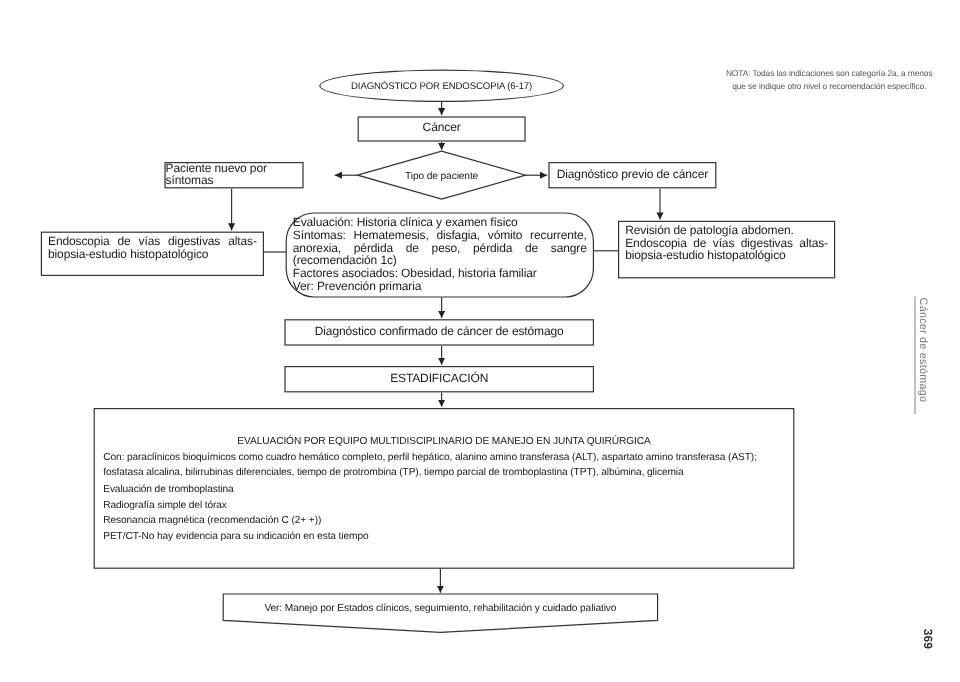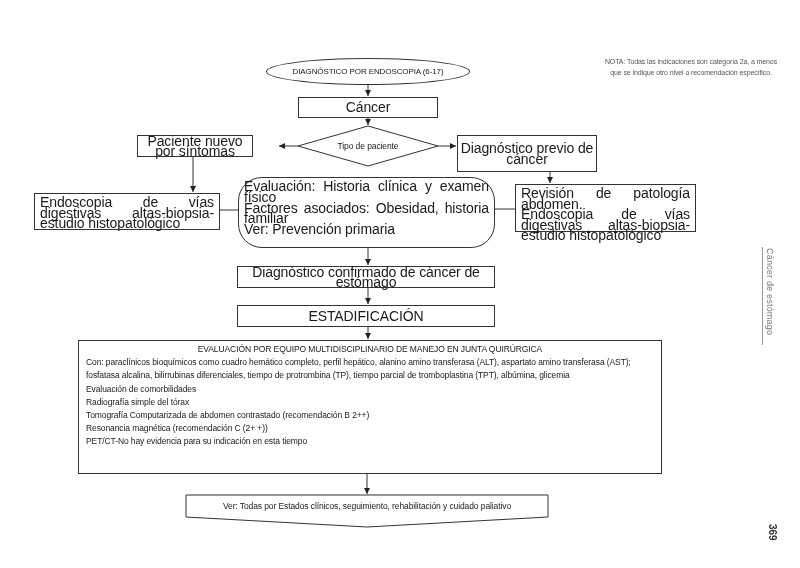--- a/index.html
+++ b/index.html
@@ -4,34 +4,34 @@
 <style>
   html,body{margin:0;padding:0;background:#fff;}
   .page{
     position:relative;width:800px;height:568px;background:#ffffff;
     font-family:"Liberation Sans","DejaVu Sans",sans-serif;color:#1a1a1a;
     outline:1px solid #e3e3e3;overflow:hidden;
   }
   .layer{position:absolute;left:0;top:0;width:800px;height:568px;pointer-events:none;}
   .box{
     position:absolute;border:1px solid #333;background:#fff;box-sizing:border-box;
-    font-size:14px;line-height:10.5px;letter-spacing:-0.1px;
+    font-size:10px;line-height:10.5px;letter-spacing:-0.1px;
   }
-  .center{display:flex;align-items:center;justify-content:center;text-align:center;}
+  .center{display:flex;align-items:center;justify-content:center;text-align:left;}
   .ellipse{
     position:absolute;border:1px solid #333;border-radius:50%;background:#fff;
     box-sizing:border-box;font-size:8px;letter-spacing:-0.1px;
   }
   .overlay-label{
     position:absolute;background:transparent;font-size:8.5px;letter-spacing:-0.1px;
     display:flex;align-items:center;justify-content:center;text-align:right;
   }
   .multiline{padding:3px 5px;}
   .multiline div{text-align:justify;}
-  .bigbox{padding:2px 7px;font-size:8.5px;line-height:13.2px;}
+  .bigbox{padding:20px 7px;font-size:8.5px;line-height:13.2px;}
   .bigbox .title{text-align:center;}
   .note{
     position:absolute;left:590px;top:56px;width:202px;text-align:center;
     font-size:7px;line-height:11px;color:#555;letter-spacing:-0.1px;
   }
   .margin-rule{position:absolute;left:762px;top:247px;width:1px;height:98px;background:#999;}
   .chapter-vert{
     position:absolute;left:765px;top:248px;height:110px;
     writing-mode:vertical-rl;font-size:9px;color:#777;letter-spacing:0.2px;
   }
@@ -83,58 +83,58 @@
   </div>
 
   <div class="overlay-label" style="left:298px;top:136px;width:140px;height:20px;">
     <span>Tipo de paciente</span>
   </div>
 
   <div class="box center" style="left:137px;top:135px;width:116px;height:22px;">
     <span>Paciente nuevo por síntomas</span>
   </div>
 
-  <div class="box center" style="left:457px;top:135px;width:140px;height:37px;">
+  <div class="box center" style="left:457px;top:135px;width:140px;height:22px;">
     <span>Diagnóstico previo de cáncer</span>
   </div>
 
   <div class="box multiline" style="left:34px;top:193px;width:186px;height:37px;">
     <div>Endoscopia de vías digestivas altas-biopsia-estudio histopatológico</div>
   </div>
 
   <div class="box multiline" style="left:238px;top:177px;width:257px;height:71px;line-height:10.8px;border-radius:24px;">
     <div>Evaluación: Historia clínica y  examen físico</div>
+    <div>Síntomas: Hematemesis, disfagia, vómito recurrente, anorexia, pérdida de peso, pérdida de sangre (recomendación 1c)</div>
     <div>Factores asociados: Obesidad, historia familiar</div>
     <div>Ver: Prevención primaria</div>
   </div>
 
   <div class="box multiline" style="left:515px;top:184px;width:181px;height:48px;">
     <div>Revisión de patología abdomen.</div>
     <div>Endoscopia  de vías digestivas altas-biopsia-estudio histopatológico</div>
   </div>
 
   <div class="box center" style="left:237px;top:305px;width:258px;height:22px;">
     <span>ESTADIFICACIÓN</span>
   </div>
 
   <div class="box center" style="left:237px;top:266px;width:258px;height:22px;">
     <span>Diagnóstico confirmado de cáncer de estómago</span>
   </div>
 
   <div class="box bigbox" style="left:78px;top:340px;width:584px;height:134px;">
     <div class="title">EVALUACIÓN POR EQUIPO MULTIDISCIPLINARIO DE MANEJO EN JUNTA QUIRÚRGICA</div>
     <div>Con: paraclínicos bioquímicos como cuadro hemático completo, perfil hepático, alanino amino  transferasa (ALT), aspartato amino transferasa (AST); fosfatasa alcalina, bilirrubinas diferenciales, tiempo de protrombina (TP), tiempo parcial de tromboplastina (TPT), albúmina, glicemia</div>
-    <div>Evaluación de comorbilidades</div>
+    <div>Evaluación de tromboplastina</div>
     <div>Radiografía simple del tórax</div>
-    <div>Tomografía Computarizada de abdomen contrastado (recomendación B 2++)</div>
     <div>Resonancia magnética (recomendación C (2+ +))</div>
     <div>PET/CT-No hay evidencia para su indicación en esta tiempo</div>
   </div>
 
   <div class="overlay-label" style="left:186px;top:495px;width:362px;height:22px;">
-    <span>Ver: Todas por Estados clínicos, seguimiento, rehabilitación y cuidado paliativo</span>
+    <span>Ver: Manejo por Estados clínicos, seguimiento, rehabilitación y cuidado paliativo</span>
   </div>
 
   <div class="margin-rule"></div>
   <div class="chapter-vert">Cáncer de estómago</div>
   <div class="pagenum-vert">369</div>
 
 </div>
 
 </body></html>

